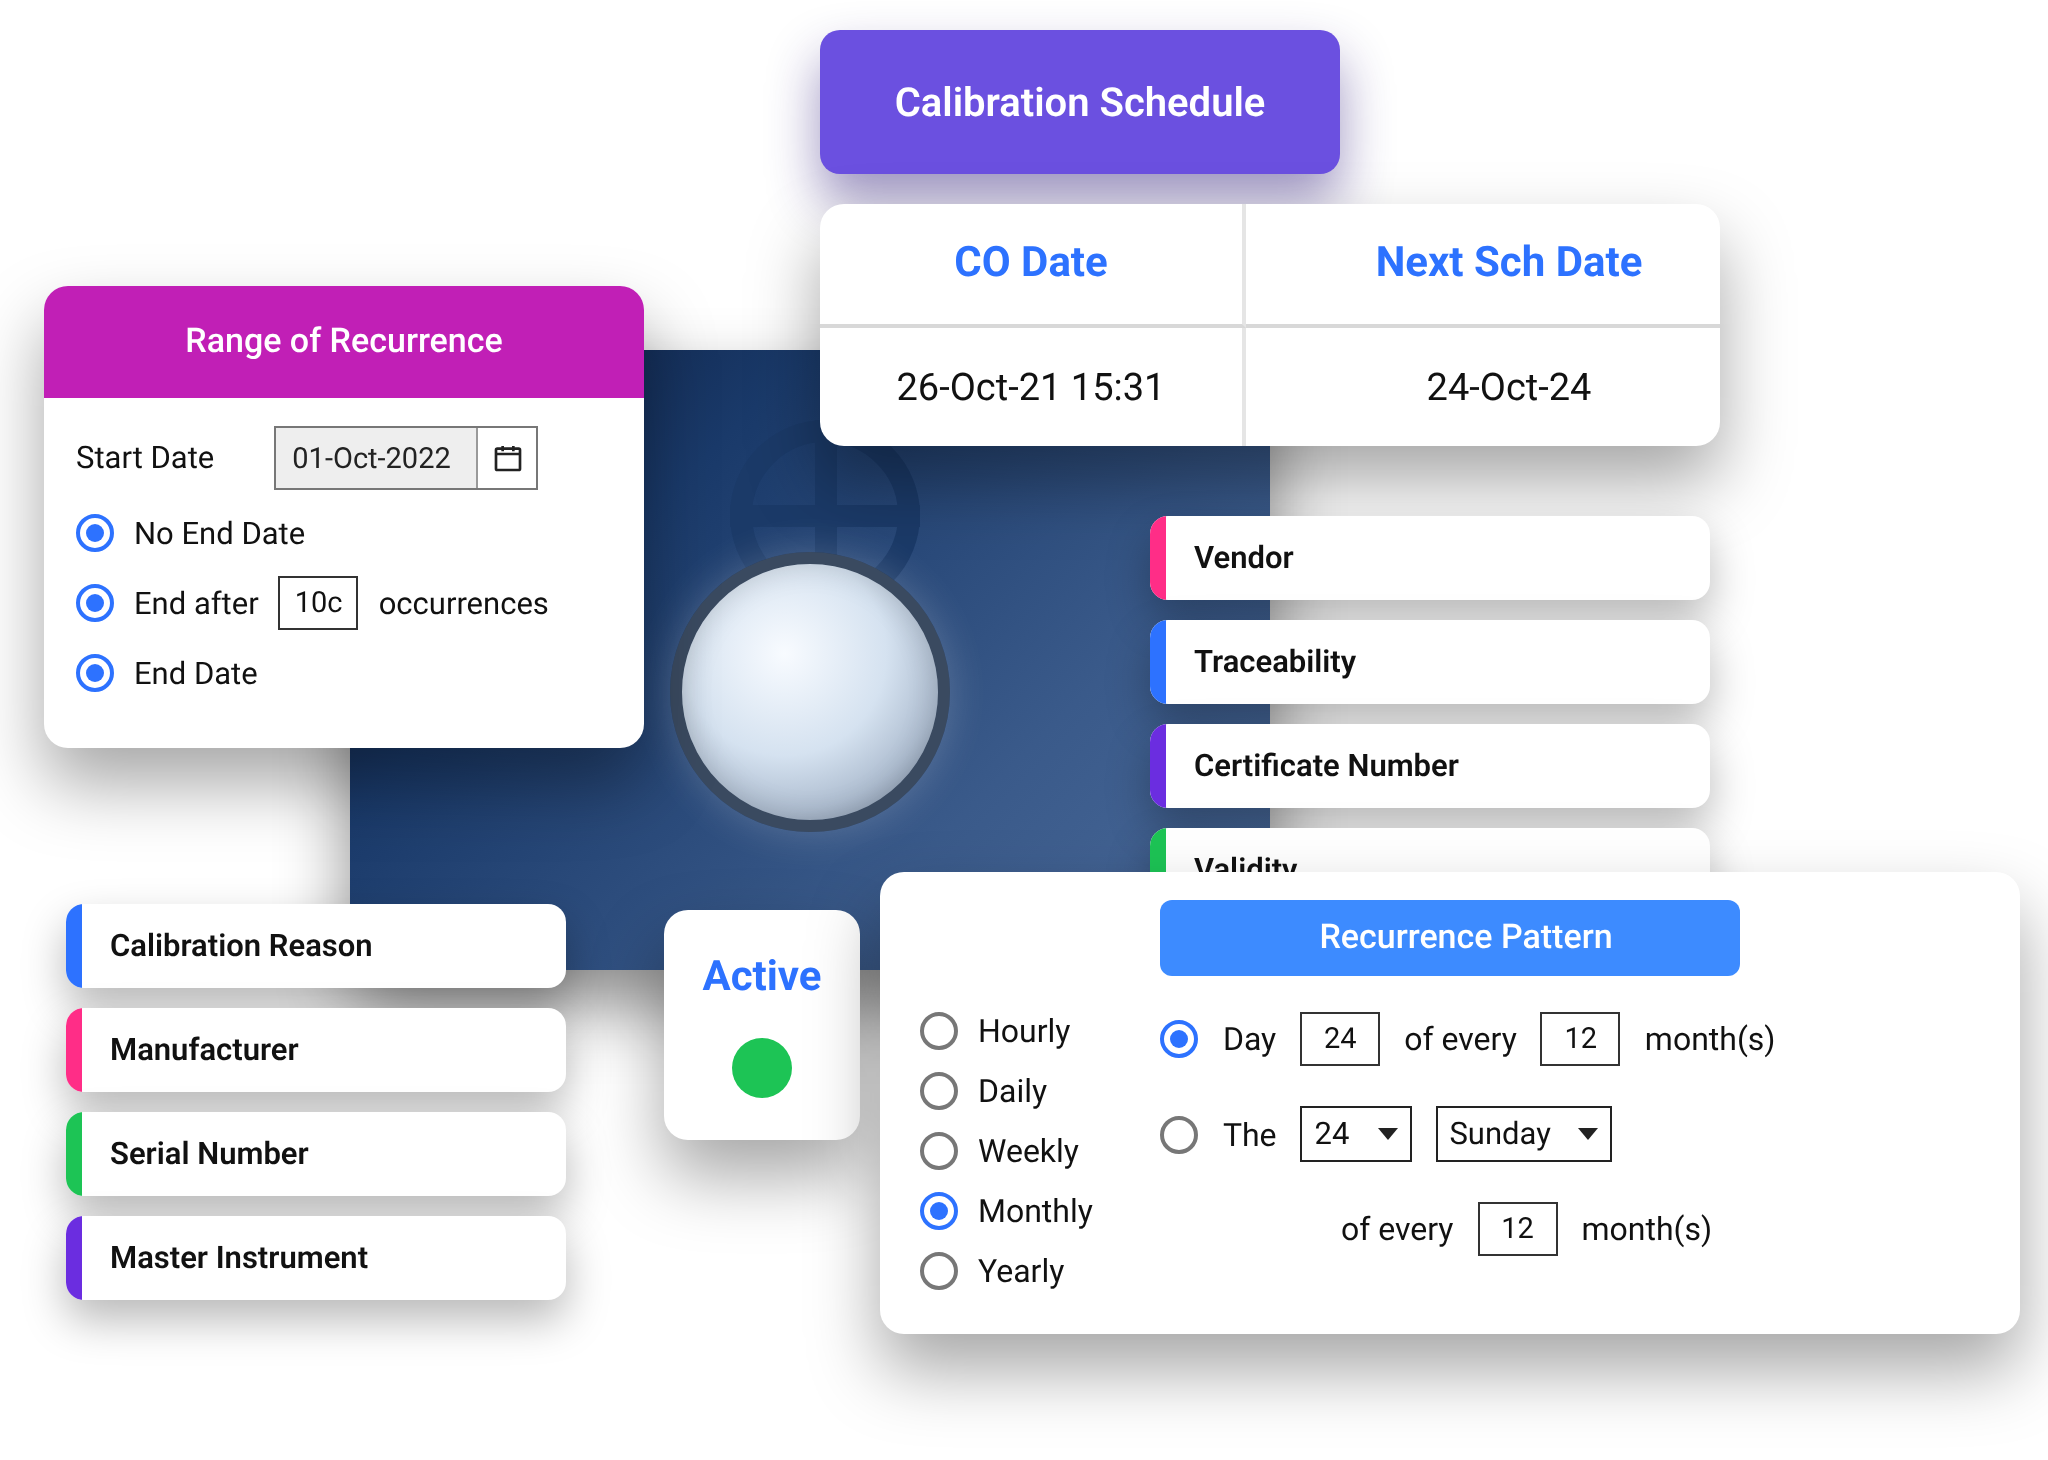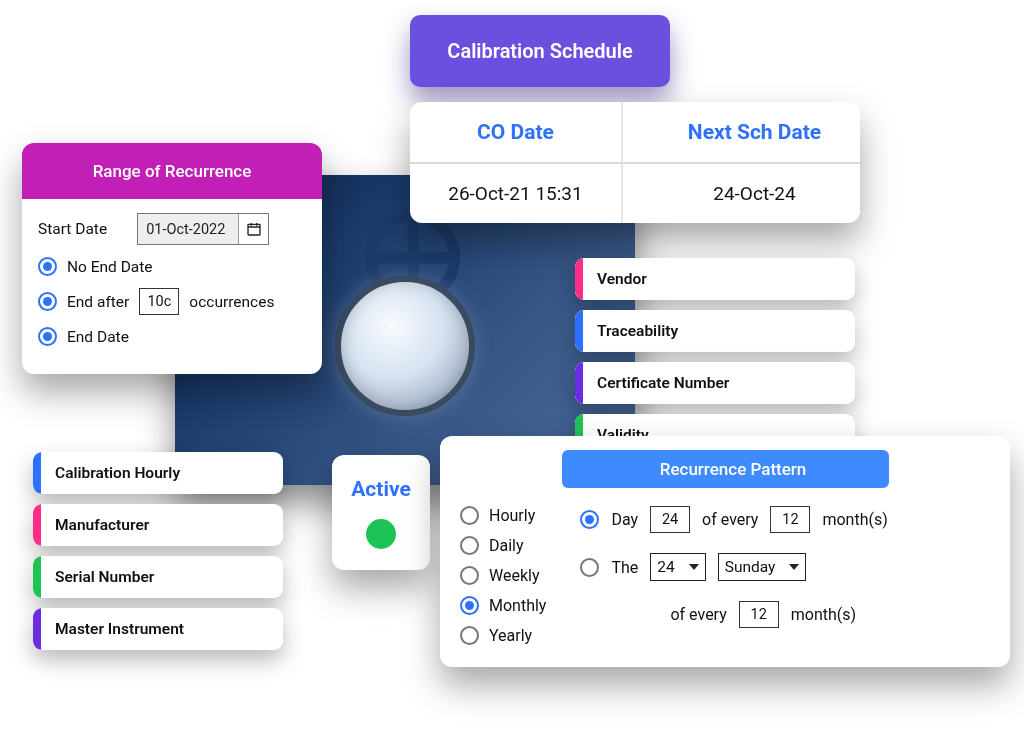--- a/index.html
+++ b/index.html
@@ -97,21 +97,21 @@
     .attrs-right { left: 575px; top: 258px; width: 280px; }
 
     
     .active-card { left: 320px; top: 455px; width: 98px; height: 115px; display:flex; flex-direction:column; align-items:center; justify-content:center; gap:18px;margin-left:12px; }
     .active-label { color:#2d72ff; font-size:21px; font-weight:700; }
     .status-dot { width:30px; height:30px; border-radius:50%; background:#1dc455; }
 
     
     .recur { left: 440px; top: 436px; width: 570px; padding: 14px 20px 22px; }
     .recur-banner {
-      width: 327px; height: 38px; margin: 0 auto 14px;
+      width: 290px; height: 38px; margin: 0 auto 14px;
       background:#3d8bff; color:#fff; border-radius:6px;
       display:flex; align-items:center; justify-content:center; font-size:17px; font-weight:500;padding-left:16px;
     }
     .recur-body { display:flex; gap: 34px; }
     .freq-col { display:flex; flex-direction:column; gap:11px; padding-top:4px; }
     .freq-item { display:flex; align-items:center; gap:10px; font-size:16px; color:#111; }
     .detail-col { flex:1; display:flex; flex-direction:column; gap:20px; padding-top:4px; }
     .drow { display:flex; align-items:center; gap:12px; font-size:16px; color:#111; flex-wrap:wrap; }
     .select {
       border:1.5px solid #222; padding:4px 6px; display:inline-flex; align-items:center; gap:14px; font-size:15.5px; cursor:pointer; background:#fff;
@@ -180,21 +180,21 @@
       <span class="radio">
           <span class="dot"></span>
         </span>
       <span>End Date</span>
     </div>
   </div>
 
   <div class="attr-stack attrs-left" id="attrs-left">
       <div class="attr-pill">
         <span class="bar c-blue"></span>
-        <span>Calibration Hourly</span>
+        <span>Calibration Reason</span>
       </div>
       <div class="attr-pill">
         <span class="bar c-pink"></span>
         <span>Manufacturer</span>
       </div>
       <div class="attr-pill">
         <span class="bar c-green"></span>
         <span>Serial Number</span>
       </div>
       <div class="attr-pill">

